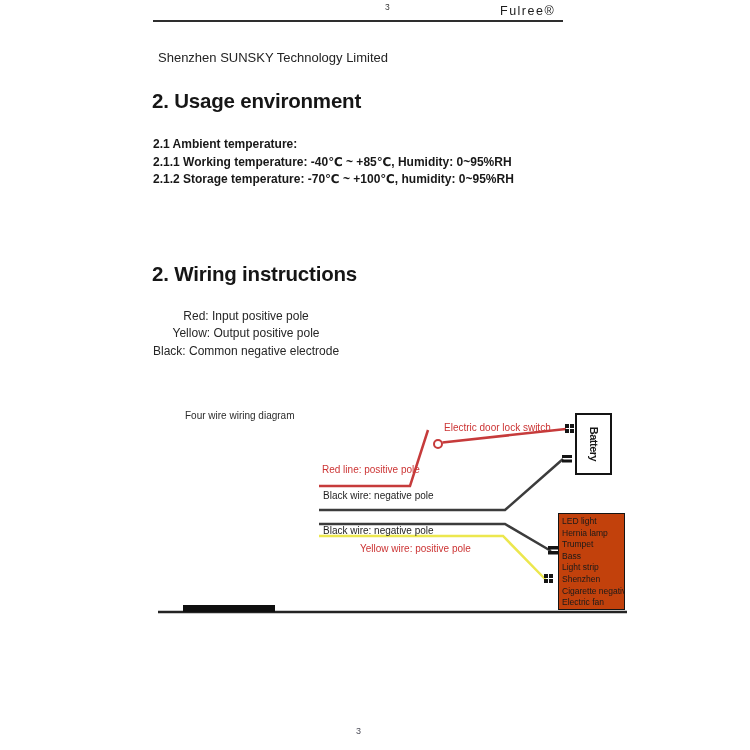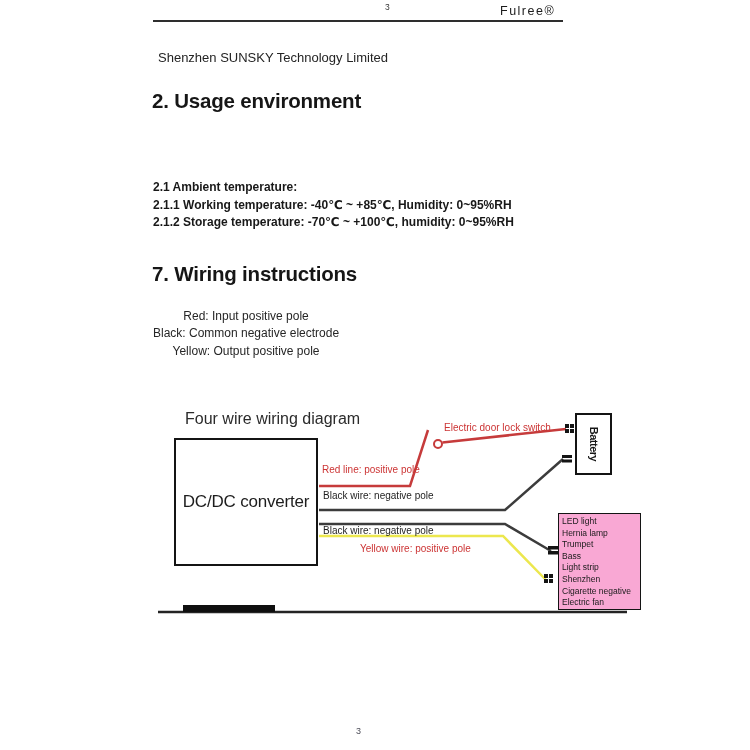--- a/index.html
+++ b/index.html
@@ -11,48 +11,48 @@
   .abs { position:absolute; white-space:nowrap; }
 
   
   .hdr-company { left:158px; top:5px; font-size:13px; color:#242424;margin-top:45px; }
   .hdr-sup     { left:385px; top:2px; font-size:8.5px; color:#333; }
   .hdr-brand   { left:500px; top:4px; font-size:12.5px; letter-spacing:1.5px; color:#1b1b1b; }
   .hdr-rule    { left:153px; top:20px; width:410px; height:2px; background:#2e2e2e; }
 
   
   .sec2-title { left:152px; top:89px;  font-size:20.5px; font-weight:bold; letter-spacing:-0.2px; color:#161616; }
-  .sec2-body  { left:153px; top:136px; font-size:12px; font-weight:bold; line-height:17.5px; color:#181818;margin-top:43px; }
+  .sec2-body  { left:153px; top:136px; font-size:12px; font-weight:bold; line-height:17.5px; color:#181818; }
 
   
   .sec3-title { left:152px; top:262px; font-size:20.5px; font-weight:bold; letter-spacing:-0.2px; color:#161616; }
   .sec3-body  { left:153px; top:308px; font-size:12px; line-height:17.4px; color:#262626;text-align:center; }
 
   
-  .diag-caption { left:185px; top:410px; font-size:16px; color:#2b2b2b; }
+  .diag-caption { left:185px; top:410px; font-size:10px; color:#2b2b2b; }
   .converter-box {
     left:174px; top:438px; width:140px; height:124px;
     border:2.5px solid #141414; background:#fff;
     display:flex; align-items:center; justify-content:center;
   }
   .converter-box span { font-size:17px; color:#1d1d1d; letter-spacing:-0.2px; }
   .battery-box {
     left:575px; top:413px; width:33px; height:58px;
     border:2px solid #141414; background:#fff;
   }
   .battery-box span {
     position:absolute; left:50%; top:50%; width:60px;
     transform:translate(-50%,-50%) rotate(90deg);
     font-size:11px; font-weight:bold; text-align:center; color:#161616;
     letter-spacing:-0.5px;
   }
   .load-box {
     left:558px; top:513px; width:62px; height:93px;
-    border:1.5px solid #141414; background:#f9a8d4;
-    padding:2px 16px 0 3px; overflow:hidden;
+    border:1.5px solid #141414; background:#c2410c;
+    padding:2px 0 0 3px; overflow:hidden;
   }
   .load-box div { font-size:8.5px; line-height:11.6px; color:#1a1a1a; white-space:nowrap; }
 
   .wire-label { font-size:10px; }
   .lbl-red    { color:#cc3434; }
   .lbl-black  { color:#1e1e1e; }
   .lbl-redline  { left:322px; top:464px; }
   .lbl-black1   { left:323px; top:490px; }
   .lbl-switch   { left:444px; top:422px; }
   .lbl-black2   { left:323px; top:525px; }
@@ -74,25 +74,25 @@
   <div class="abs hdr-brand">Fulree®</div>
   <div class="abs hdr-rule"></div>
 
   <div class="abs sec2-title">2. Usage environment</div>
   <div class="abs sec2-body">
     <div>2.1 Ambient temperature:</div>
     <div>2.1.1 Working temperature: -40℃ ~ +85℃, Humidity: 0~95%RH</div>
     <div>2.1.2 Storage temperature: -70℃ ~ +100℃, humidity: 0~95%RH</div>
   </div>
 
-  <div class="abs sec3-title">7. Wiring instructions</div>
+  <div class="abs sec3-title">2. Wiring instructions</div>
   <div class="abs sec3-body">
     <div>Red: Input positive pole</div>
+    <div>Yellow: Output positive pole</div>
     <div>Black: Common negative electrode</div>
-    <div>Yellow: Output positive pole</div>
   </div>
 
   <div class="abs diag-caption">Four wire wiring diagram</div>
 
   <svg class="wires" viewBox="0 0 750 750">
 
     <polyline points="319,486 410,486 428,430" stroke-width="2.5" stroke="#c63b3b"></polyline>
 
     <circle cx="438" cy="444" r="4" fill="#ffffff" stroke-width="2" stroke="#c63b3b"></circle>
 
@@ -125,23 +125,20 @@
       <rect class="connector" x="544" y="574" width="4" height="4"></rect>
       <rect class="connector" x="549" y="574" width="4" height="4"></rect>
       <rect class="connector" x="544" y="579" width="4" height="4"></rect>
       <rect class="connector" x="549" y="579" width="4" height="4"></rect>
     </g>
 
     <line x1="158" y1="612" x2="627" y2="612" stroke="#242424" stroke-width="2.5"></line>
     <rect x="183" y="605" width="92" height="7" fill="#0f0f0f"></rect>
   </svg>
 
-  <div class="abs converter-box">
-    <span>DC/DC converter</span>
-  </div>
 
   <div class="abs battery-box">
     <span>Battery</span>
   </div>
 
   <div class="abs load-box">
     <div>LED light</div>
     <div>Hernia lamp</div>
     <div>Trumpet</div>
     <div>Bass</div>

